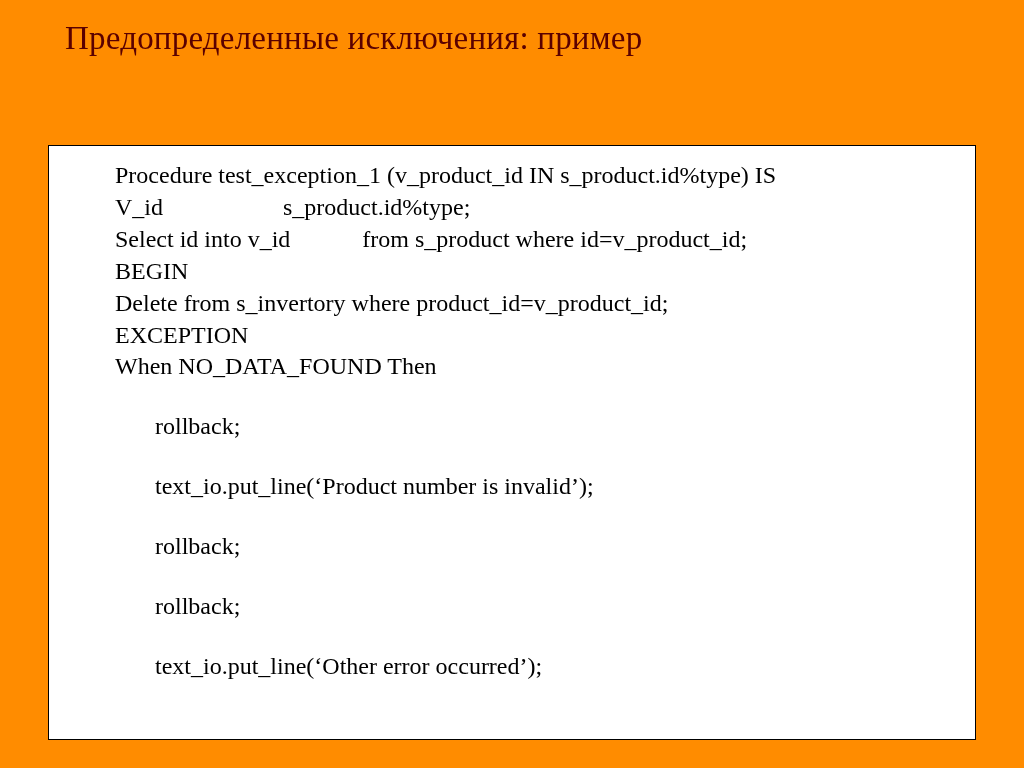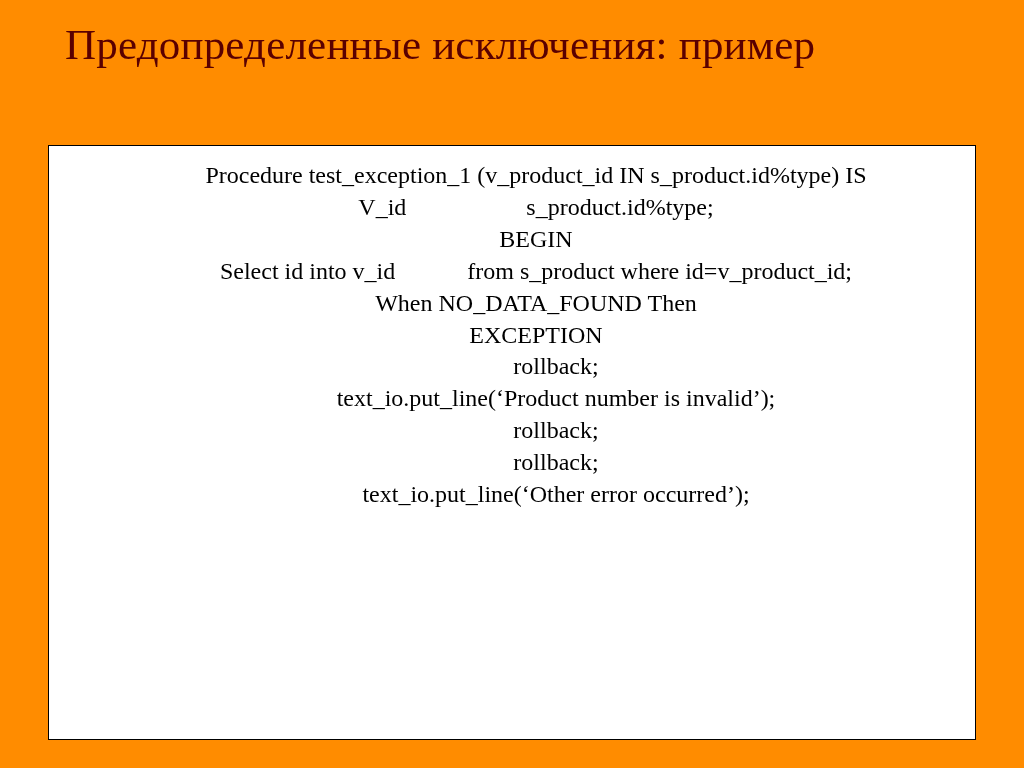--- a/index.html
+++ b/index.html
@@ -16,61 +16,62 @@
     width: 1024px;
     height: 768px;
     background: #ff8c00;
     box-sizing: border-box;
   }
   .title {
     position: absolute;
     top: 20px;
     left: 65px;
     right: 40px;
-    font-size: 43px;
+    font-size: 33px;
     font-weight: 400;
     color: #5a0000;
     letter-spacing: 0.2px;
   }
   .code-box {
     position: absolute;
     top: 145px;
     left: 48px;
     right: 48px;
     bottom: 28px;
     background: #ffffff;
     border: 1px solid #000;
     box-sizing: border-box;
     padding: 14px 18px 14px 66px;
     color: #000;
     font-size: 24px;
     line-height: 1.33;
   }
   .code-line {
     white-space: pre;
-    text-align: center;
   }
   .indent {
     padding-left: 40px;
+    margin-top: 28px;
   }
 </style>
 </head>
 <body>
 
 <div class="slide">
 
   <div class="title">Предопределенные исключения: пример</div>
 
   <div class="code-box">
     <div class="code-line">Procedure test_exception_1 (v_product_id IN s_product.id%type) IS</div>
     <div class="code-line">V_id                    s_product.id%type;</div>
+    <div class="code-line">Select id into v_id            from s_product where id=v_product_id;</div>
     <div class="code-line">BEGIN</div>
-    <div class="code-line">Select id into v_id            from s_product where id=v_product_id;</div>
+    <div class="code-line">Delete from s_invertory where product_id=v_product_id;</div>
+    <div class="code-line">EXCEPTION</div>
     <div class="code-line">When NO_DATA_FOUND Then</div>
-    <div class="code-line">EXCEPTION</div>
     <div class="code-line indent">rollback;</div>
     <div class="code-line indent">text_io.put_line(‘Product number is invalid’);</div>
     <div class="code-line indent">rollback;</div>
     <div class="code-line indent">rollback;</div>
     <div class="code-line indent">text_io.put_line(‘Other error occurred’);</div>
   </div>
 
 </div>
 
 </body></html>

